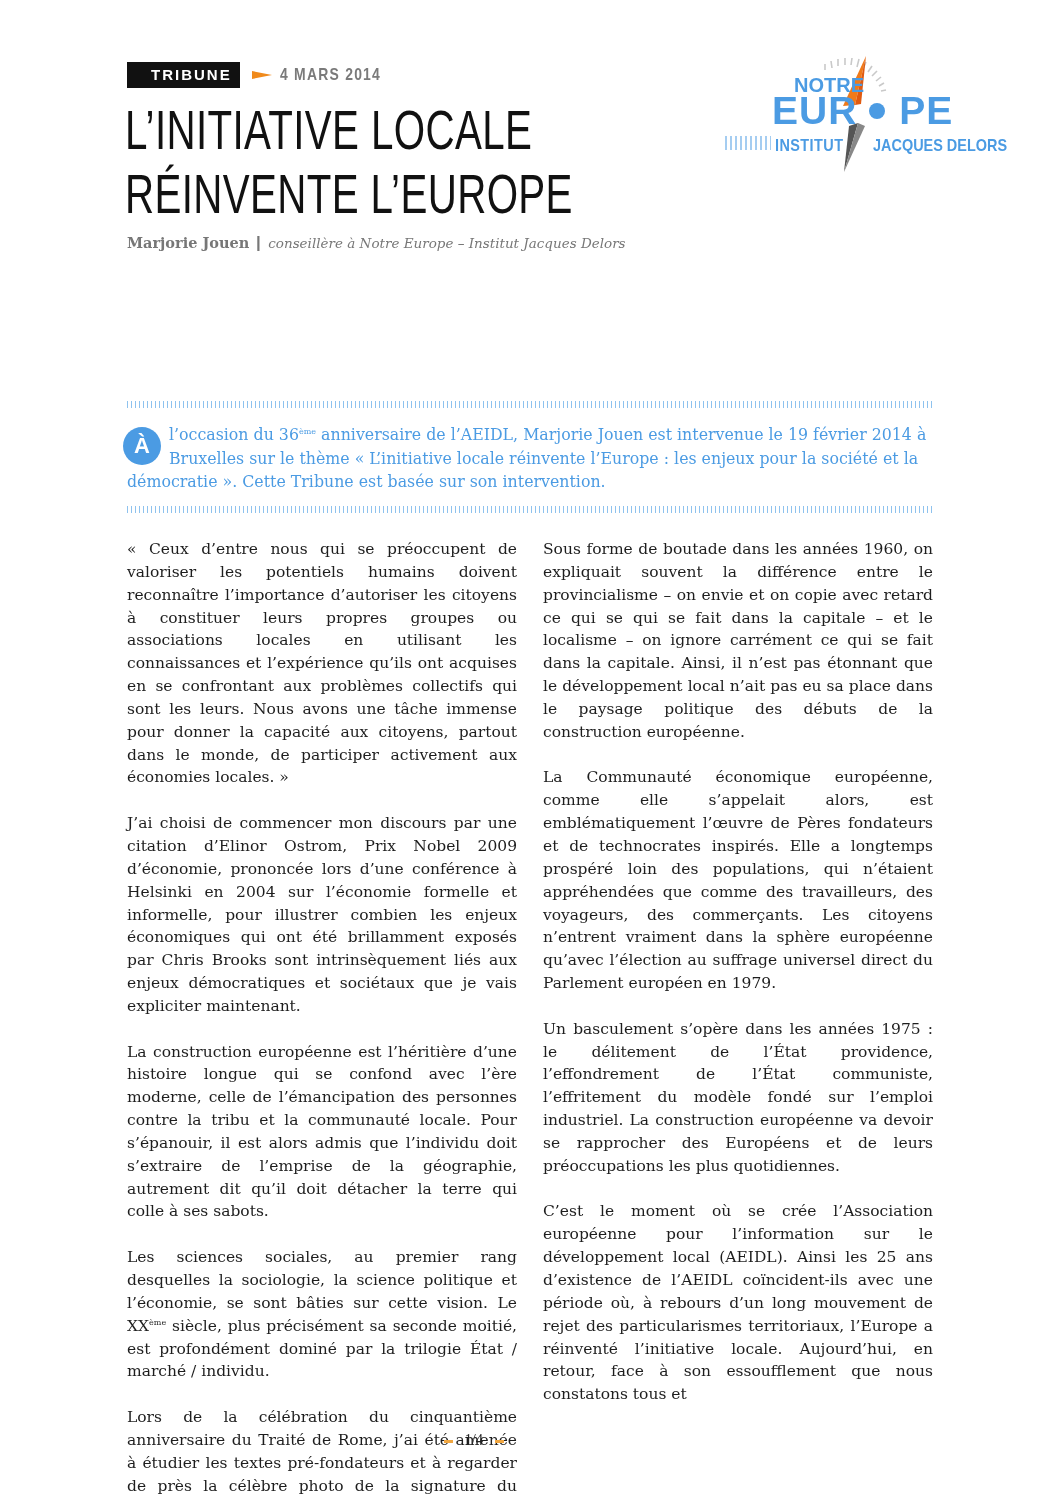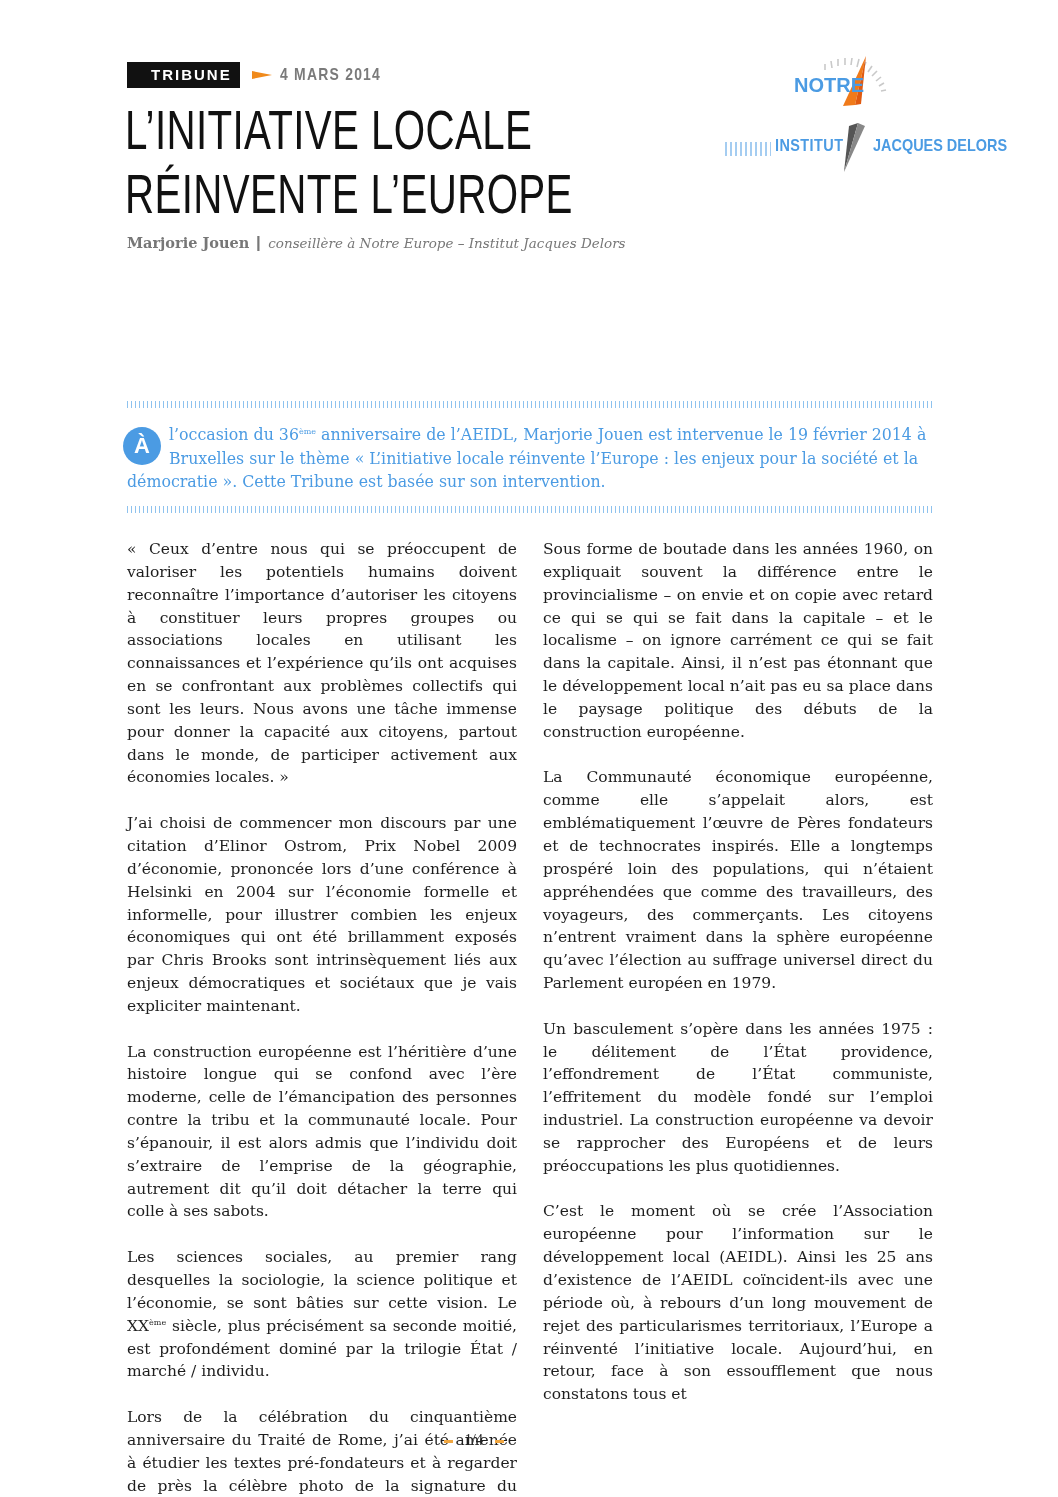--- a/index.html
+++ b/index.html
@@ -60,21 +60,21 @@
       font-family: "Liberation Sans", sans-serif; font-weight: bold;
       font-size: 39px; color: #4b9be3; letter-spacing: 1px;
       display: flex; align-items: center;
     }
     .logo .europe .dot {
       display: inline-block; width: 16px; height: 16px; border-radius: 50%;
       background: #4b9be3; margin: 0 14px 0 12px;
     }
     .logo .institut-row {
       position: absolute; left: 0; top: 86px;
-      display: flex; align-items: flex-end;
+      display: flex; align-items: flex-start;
       font-family: "Liberation Sans", sans-serif; font-weight: bold; font-size: 17px;
       color: #4b9be3; letter-spacing: 0.5px;
     }
     .logo .bars {
       display: inline-block; width: 46px; height: 14px; margin-right: 4px;
       background: repeating-linear-gradient(90deg, rgba(75,155,227,0.5) 0 2px, transparent 2px 5px);
     }
     .logo .institut { transform: scaleX(0.85); transform-origin: left center; display: inline-block; }
     .logo .jacques {
       position: absolute; left: 148px; top: 86px;
@@ -153,20 +153,25 @@
       <line x1="156" y1="27" x2="151" y2="31"></line>
       <line x1="159" y1="33" x2="154" y2="36"></line>
       <line x1="161" y1="40" x2="156" y2="41"></line>
     </g>
     <polygon points="141,6 118,56 130,55" fill="#f07a1a"></polygon>
     <polygon points="141,6 130,55 136,54" fill="#e05a10"></polygon>
     <polygon points="119,122 124,76 133,73" fill="#555"></polygon>
     <polygon points="119,122 133,73 140,76" fill="#888"></polygon>
   </svg>
   <div class="notre">NOTRE</div>
+  <div class="europe">
+    <span>EUR</span>
+    <span class="dot"></span>
+    <span>PE</span>
+  </div>
   <div class="institut-row">
     <span class="bars"></span>
     <span class="institut">INSTITUT</span>
   </div>
   <div class="jacques">JACQUES DELORS</div>
 </div>
 
 <div class="dotted-rule" style="top:401px;"></div>
 <div class="intro">
   <span class="dropcap">À</span>

